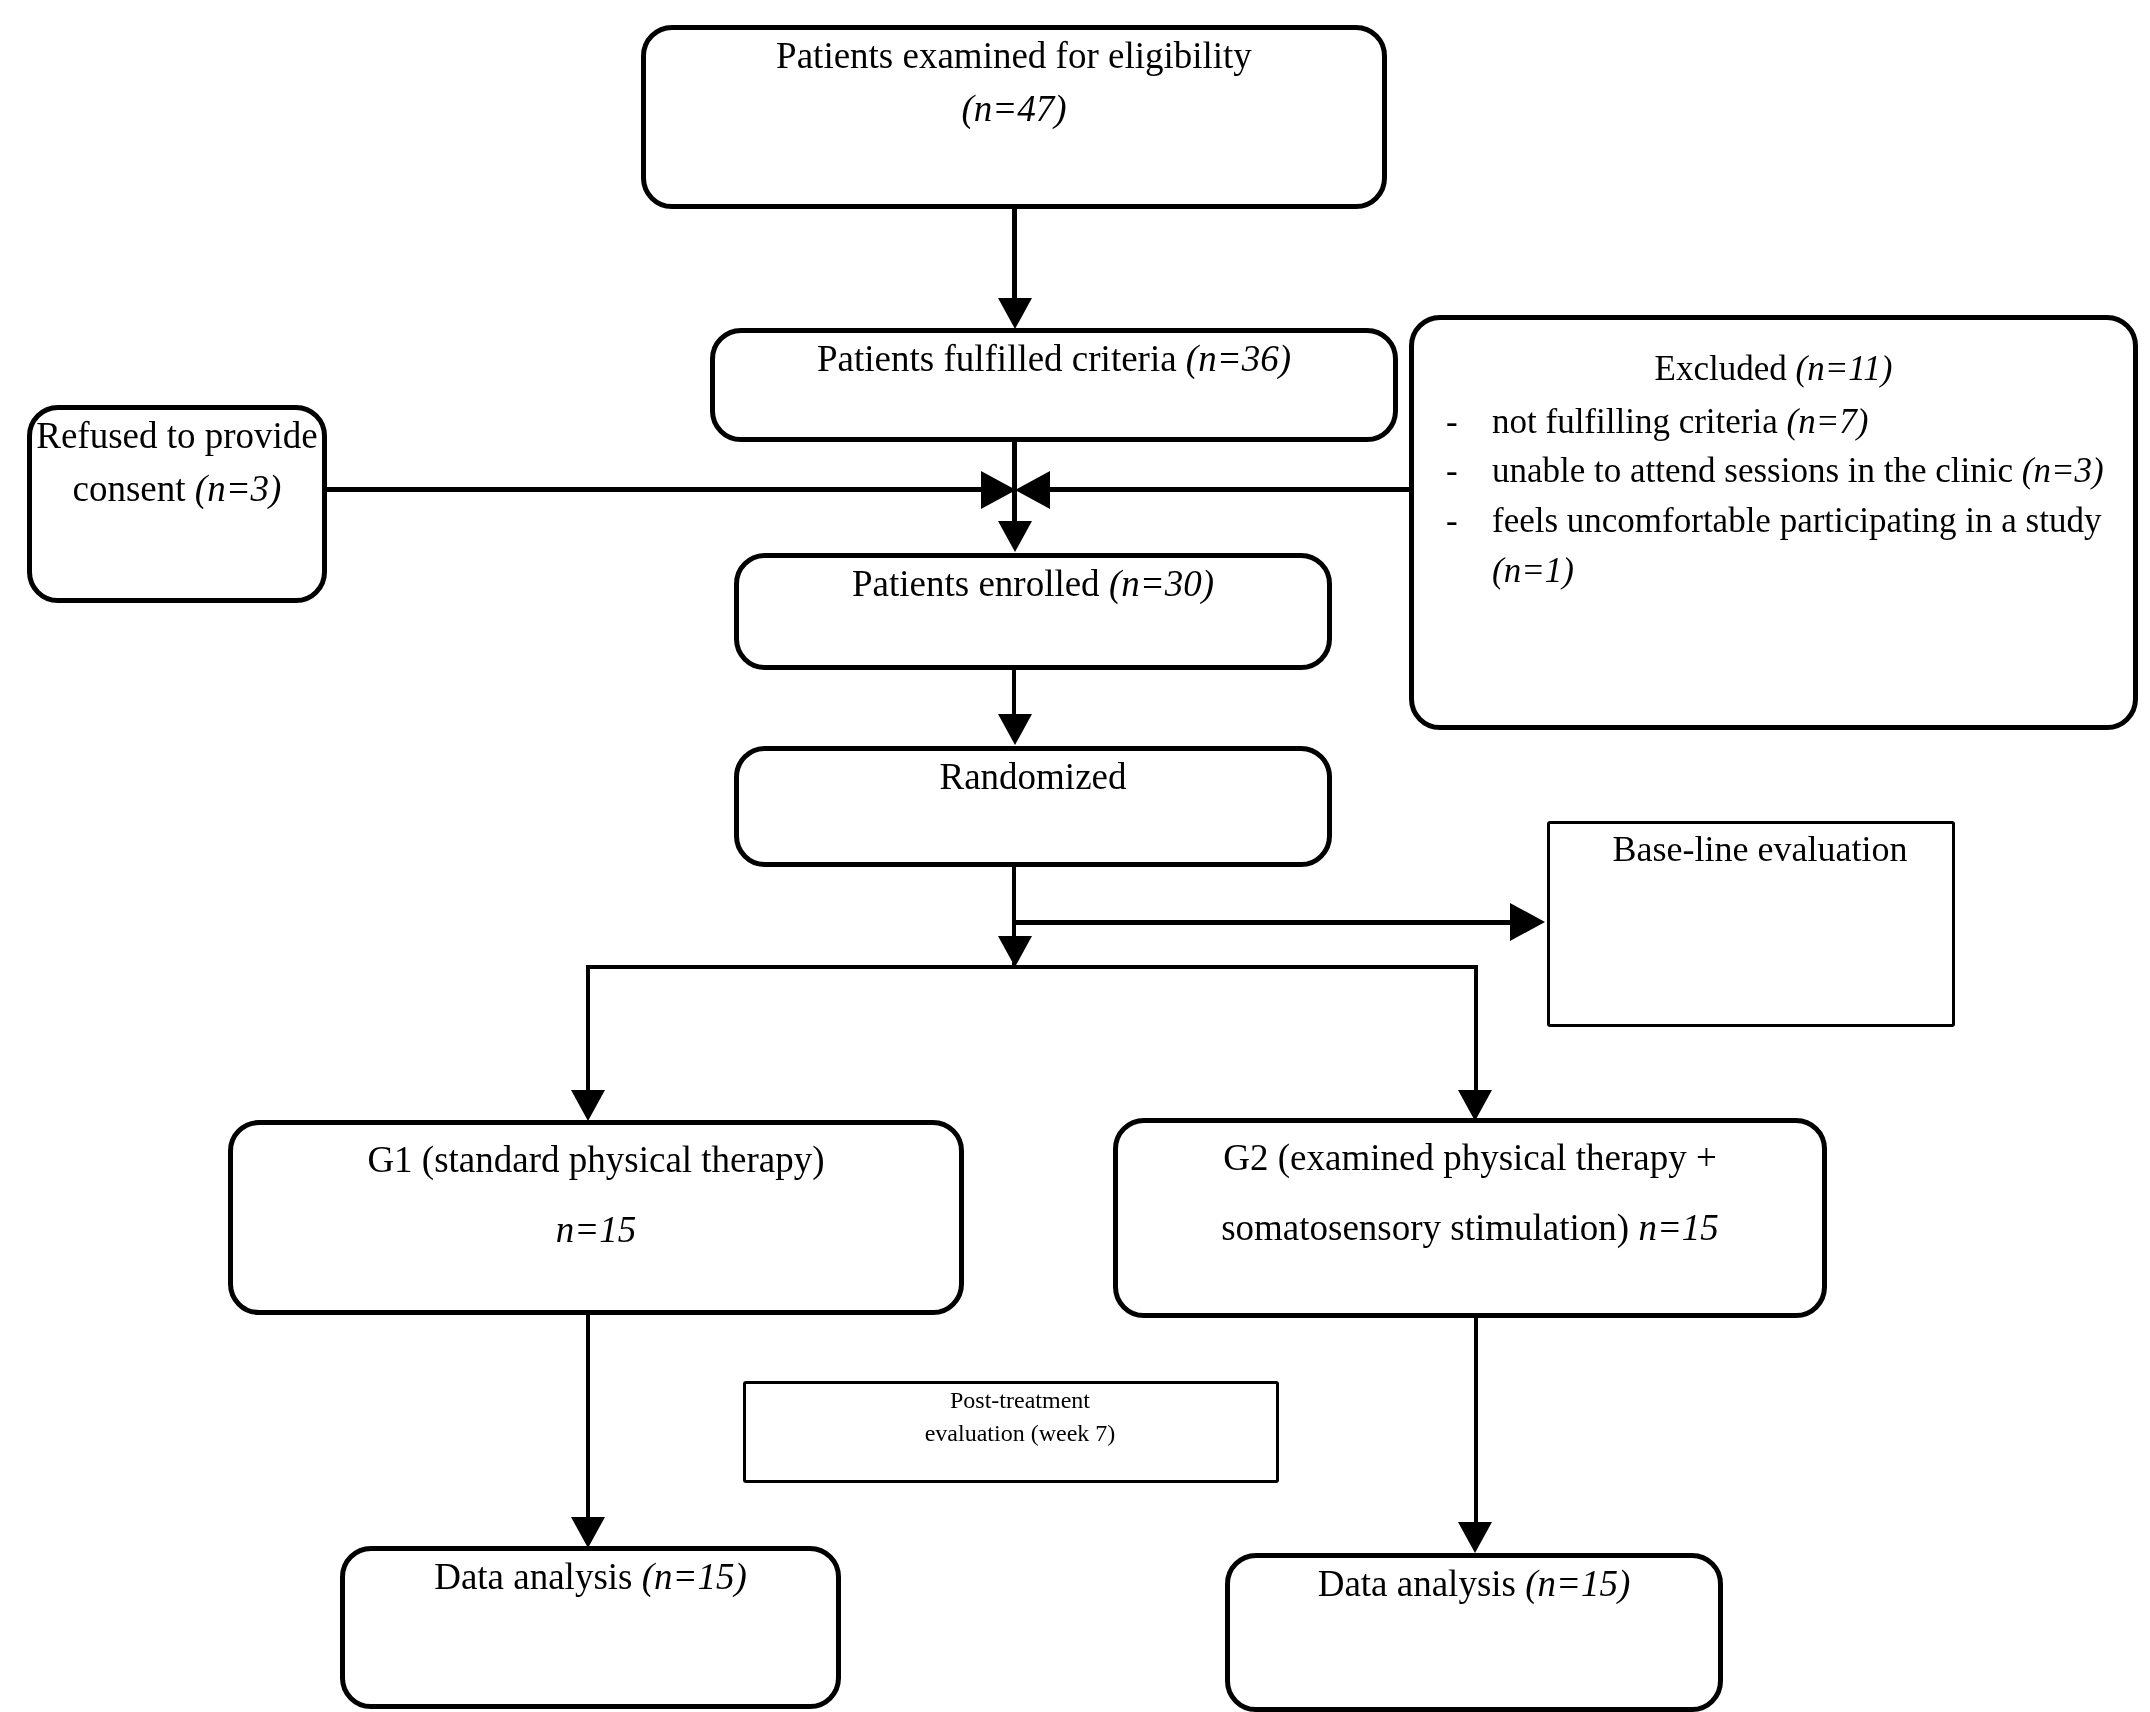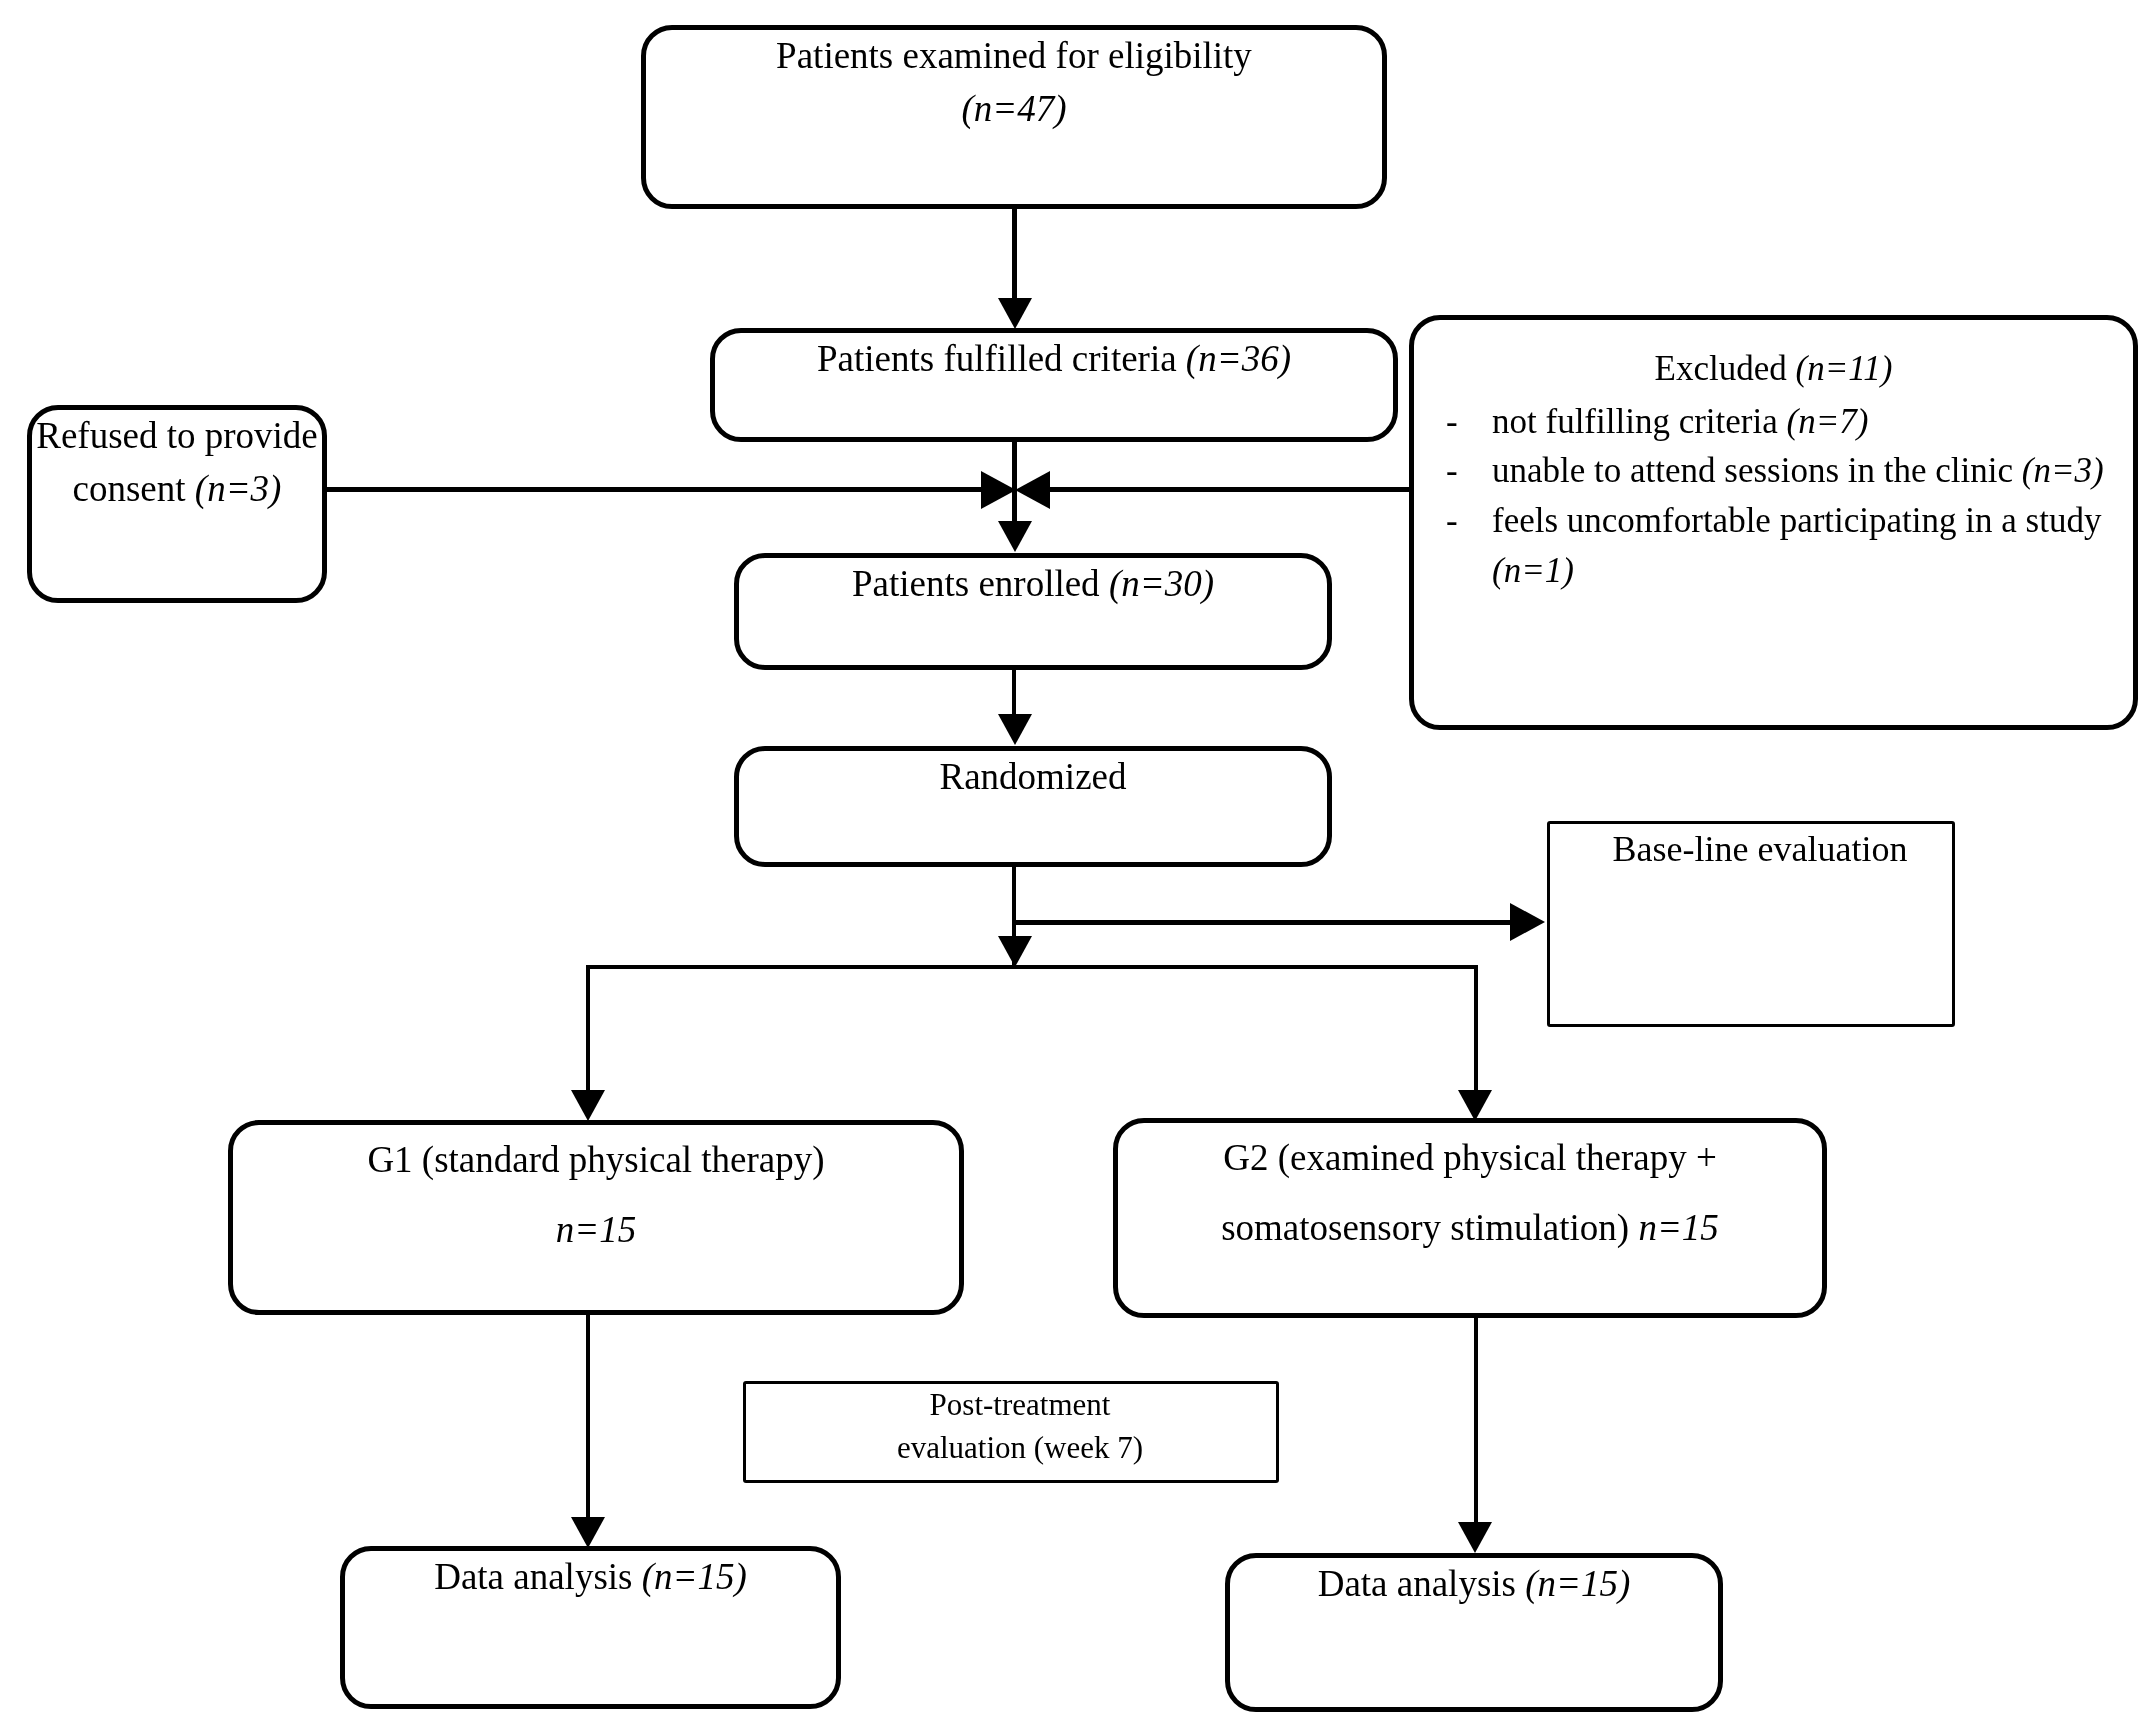--- a/index.html
+++ b/index.html
@@ -176,21 +176,21 @@
   <div class="node" style="left:228px; top:1120px; width:736px; height:195px; font-size:37px; line-height:1.9;">
     <span class="ln"><span class="bd">G1</span><span> (standard physical therapy)</span></span>
     <span class="ln it">n=15</span>
   </div>
 
   <div class="node" style="left:1113px; top:1118px; width:714px; height:200px; font-size:37px; line-height:1.9;">
     <span class="ln"><span class="bd">G2</span><span> (examined physical therapy +</span></span>
     <span class="ln"><span>somatosensory stimulation) </span><span class="it">n=15</span></span>
   </div>
 
-  <div class="node thin" style="left:743px; top:1381px; width:536px; height:102px; font-size:31px; line-height:1.38;">
+  <div class="node thin" style="left:743px; top:1381px; width:536px; height:102px; font-size:24px; line-height:1.38;">
     <span class="ln">Post-treatment</span>
     <span class="ln">evaluation (week 7)</span>
   </div>
 
   <div class="node" style="left:340px; top:1546px; width:501px; height:163px; font-size:37px;">
     <span class="ln"><span>Data analysis </span><span class="it">(n=15)</span></span>
   </div>
 
   <div class="node" style="left:1225px; top:1553px; width:498px; height:159px; font-size:37px;">
     <span class="ln"><span>Data analysis </span><span class="it">(n=15)</span></span>

